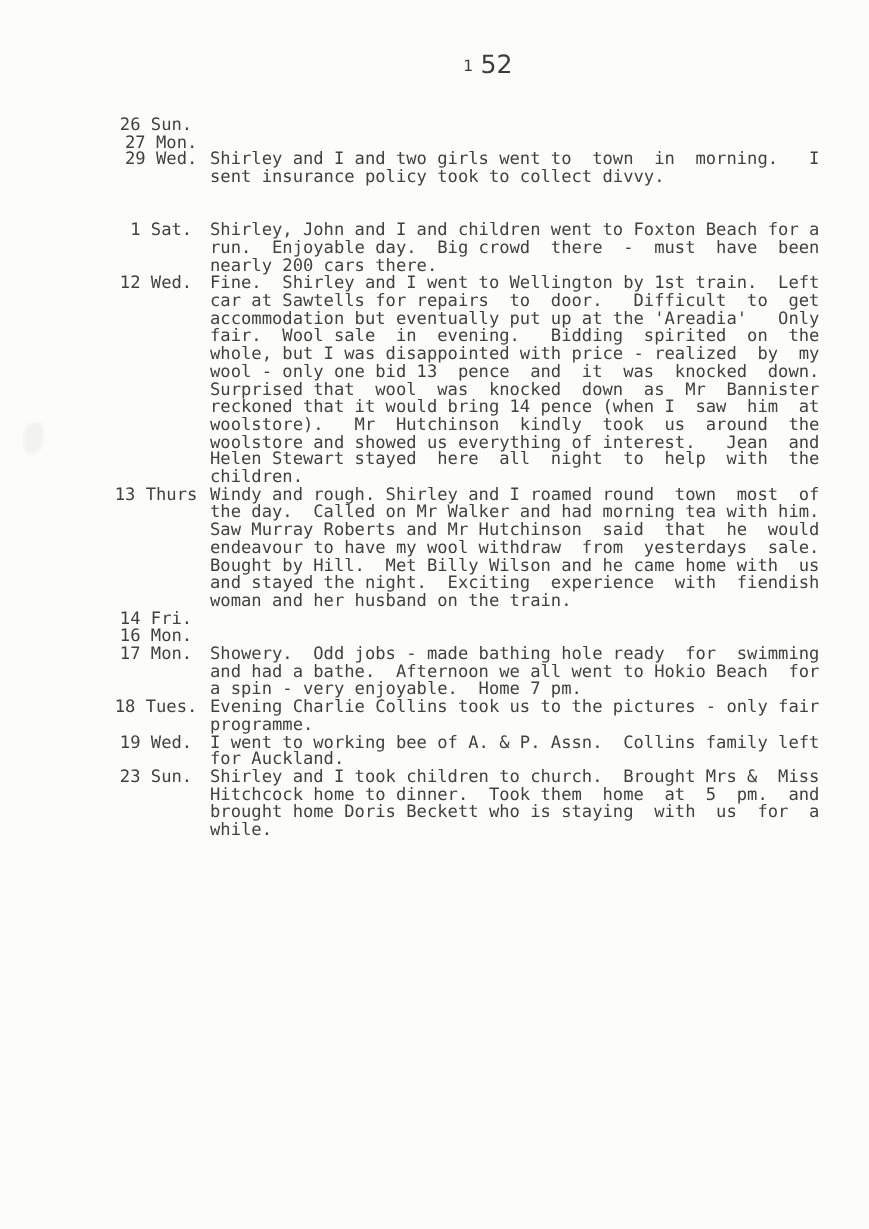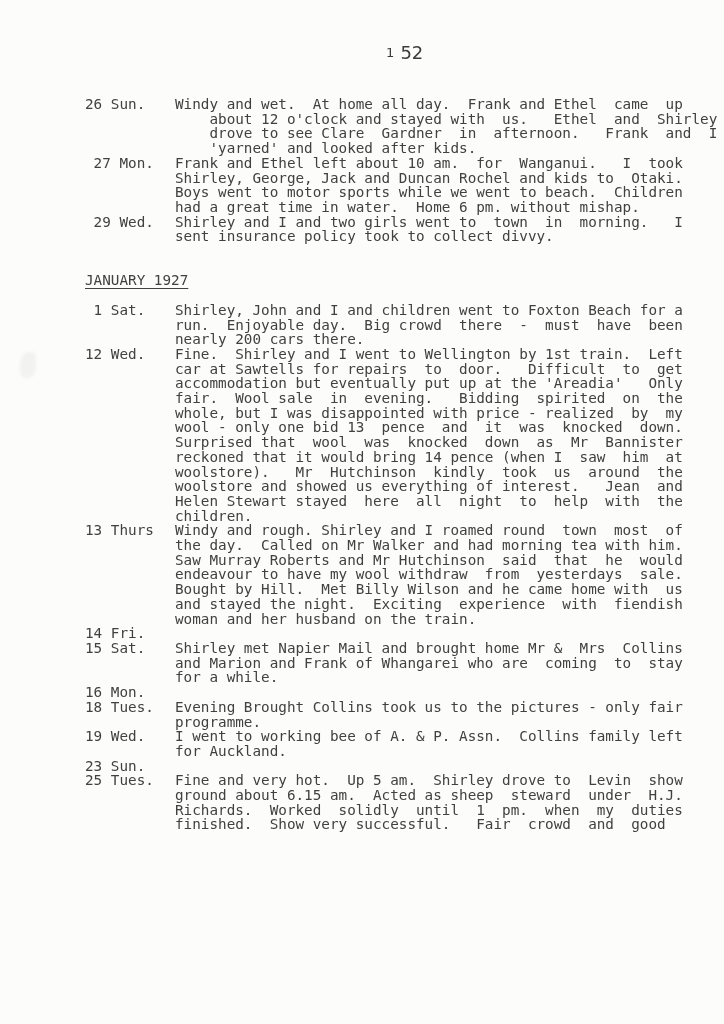--- a/index.html
+++ b/index.html
@@ -14,35 +14,36 @@
   .page { position:absolute; inset:0; }
   .page-number {
     position:absolute;
     left:386px;
     top:42px;
     font-family:"DejaVu Sans","Liberation Sans",sans-serif;
     color:#3c3c3c;
     white-space:pre;
   }
   .pn-small { font-size:13px; vertical-align:2px; letter-spacing:1px; }
-  .pn-large { font-size:18px; }
+  .pn-large { font-size:21px; }
   .content {
     position:absolute;
     top:97px;
     left:85px;
     width:615px;
     font-size:14.3px;
     line-height:14.7px;
     letter-spacing:0;
   }
   .entry { display:flex; align-items:flex-start; }
   .entry .date {
     flex:0 0 90px;
     width:90px;
     white-space:pre;
+    text-align:center;
   }
   .entry .body { white-space:pre; }
   .section-january { margin-top:29.4px; }
   .section-heading {
     font-size:14.3px;
     font-weight:normal;
     line-height:14.7px;
     margin-bottom:14.7px;
   }
   .section-heading span {
@@ -66,41 +67,32 @@
 
   <div class="smudge"></div>
 
   <div class="page-number"><span class="pn-small">1</span> <span class="pn-large">52</span></div>
 
   <div class="content">
 
     <section class="section-december">
       <div class="entry">
         <div class="date">26 Sun.</div>
-        <div class="body">Windy and wet.  At home all day.  Frank and Ethel  came  up
-    about 12 o'clock and stayed with  us.   Ethel  and  Shirley
-    drove to see Clare  Gardner  in  afternoon.   Frank  and  I
-    'yarned' and looked after kids.</div>
       </div>
       <div class="entry">
         <div class="date"> 27 Mon.</div>
-        <div class="body">Frank and Ethel left about 10 am.  for  Wanganui.   I  took
-Shirley, George, Jack and Duncan Rochel and kids to  Otaki.
-Boys went to motor sports while we went to beach.  Children
-had a great time in water.  Home 6 pm. without mishap.</div>
       </div>
       <div class="entry">
         <div class="date"> 29 Wed.</div>
         <div class="body">Shirley and I and two girls went to  town  in  morning.   I
 sent insurance policy took to collect divvy.</div>
       </div>
     </section>
 
     <section class="section-january">
-      <h2 class="section-heading"><span>JANUARY 1927</span></h2>
 
       <div class="entry">
         <div class="date"> 1 Sat.</div>
         <div class="body">Shirley, John and I and children went to Foxton Beach for a
 run.  Enjoyable day.  Big crowd  there  -  must  have  been
 nearly 200 cars there.</div>
       </div>
       <div class="entry">
         <div class="date">12 Wed.</div>
         <div class="body">Fine.  Shirley and I went to Wellington by 1st train.  Left
@@ -123,44 +115,41 @@
 Saw Murray Roberts and Mr Hutchinson  said  that  he  would
 endeavour to have my wool withdraw  from  yesterdays  sale.
 Bought by Hill.  Met Billy Wilson and he came home with  us
 and stayed the night.  Exciting  experience  with  fiendish
 woman and her husband on the train.</div>
       </div>
       <div class="entry">
         <div class="date">14 Fri.</div>
       </div>
       <div class="entry">
-        <div class="date">15 Sat.</div>
-        <div class="body">Shirley met Napier Mail and brought home Mr &amp;  Mrs  Collins
-and Marion and Frank of Whangarei who are  coming  to  stay
-for a while.</div>
-      </div>
-      <div class="entry">
         <div class="date">16 Mon.</div>
       </div>
       <div class="entry">
+        <div class="date">17 Mon.</div>
+        <div class="body">Showery.  Odd jobs - made bathing hole ready  for  swimming
+and had a bathe.  Afternoon we all went to Hokio Beach  for
+a spin - very enjoyable.  Home 7 pm.</div>
+      </div>
+      <div class="entry">
         <div class="date">18 Tues.</div>
-        <div class="body">Evening Brought Collins took us to the pictures - only fair
+        <div class="body">Evening Charlie Collins took us to the pictures - only fair
 programme.</div>
       </div>
       <div class="entry">
         <div class="date">19 Wed.</div>
         <div class="body">I went to working bee of A. &amp; P. Assn.  Collins family left
 for Auckland.</div>
       </div>
       <div class="entry">
         <div class="date">23 Sun.</div>
-      </div>
-      <div class="entry">
-        <div class="date">25 Tues.</div>
-        <div class="body">Fine and very hot.  Up 5 am.  Shirley drove to  Levin  show
-ground about 6.15 am.  Acted as sheep  steward  under  H.J.
-Richards.  Worked  solidly  until  1  pm.  when  my  duties
-finished.  Show very successful.   Fair  crowd  and  good</div>
+        <div class="body">Shirley and I took children to church.  Brought Mrs &amp;  Miss
+Hitchcock home to dinner.  Took them  home  at  5  pm.  and
+brought home Doris Beckett who is staying  with  us  for  a
+while.</div>
       </div>
     </section>
 
   </div>
 </div>
 
 </body></html>

